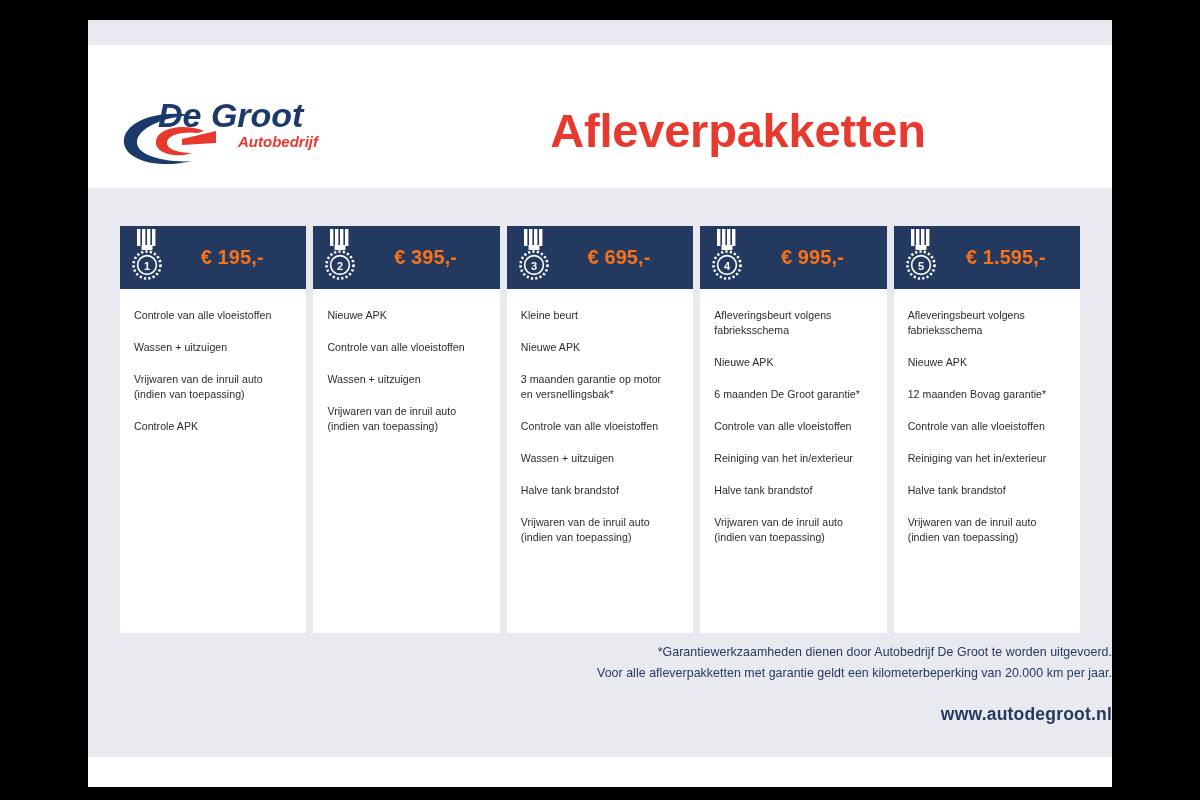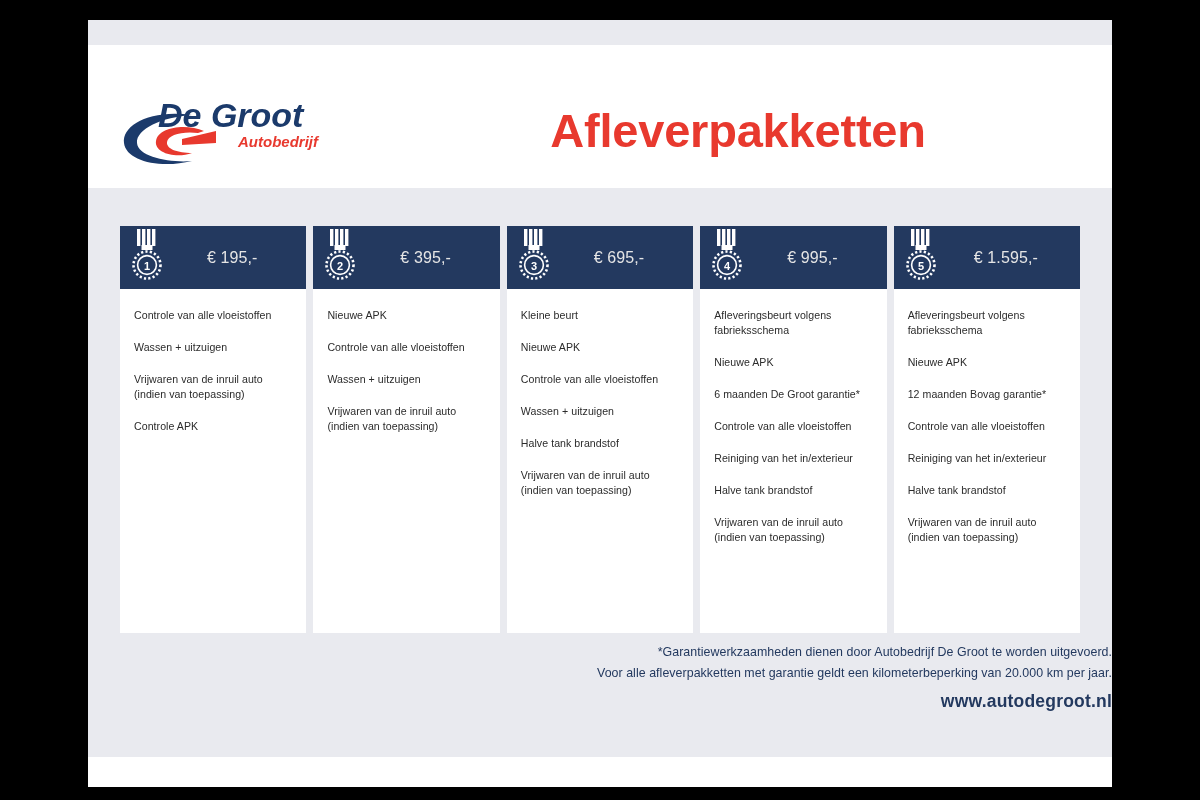--- a/index.html
+++ b/index.html
@@ -90,23 +90,23 @@
     flex: 0 0 auto;
     width: 38px;
     height: 55px;
     position: relative;
     margin-top: -2px;
   }
   .medal svg { display: block; }
   .price {
     flex: 1 1 auto;
     text-align: center;
-    color: #e5e5e5;
-    font-size: 16px;
-    font-weight: normal;
+    color: #f97316;
+    font-size: 20px;
+    font-weight: bold;
     letter-spacing: 0.1px;
     white-space: nowrap;
     padding-right: 2px;
   }
   .card-body {
     flex: 1 1 auto;
     padding: 19px 14px 6px 14px;
     box-sizing: border-box;
   }
   .feature {
@@ -127,21 +127,21 @@
     text-align: right;
   }
   .foot-line {
     font-size: 12.4px;
     line-height: 21px;
     color: #23395f;
     letter-spacing: 0.05px;
     white-space: nowrap;
   }
   #site-url {
-    margin-top: 7px;
+    margin-top: 20px;
     font-size: 17.5px;
     font-weight: bold;
     color: #23395f;
     letter-spacing: 0.2px;
   }
 
   
   #bottom-strip {
     position: absolute;
     left: 0;
@@ -246,20 +246,21 @@
                 <circle cx="19" cy="36" r="9.4" stroke-width="1.6"></circle>
               </g>
               <text x="19" y="40.5" text-anchor="middle" font-family="'Liberation Sans', sans-serif" font-size="11" font-weight="bold" fill="#ffffff">3</text>
             </svg>
           </div>
           <div class="price">€ 695,-</div>
         </div>
         <div class="card-body">
           <div class="feature">Kleine beurt</div>
           <div class="feature">Nieuwe APK</div>
+          <div class="feature">3 maanden garantie op motor<br>en versnellingsbak*</div>
           <div class="feature">Controle van alle vloeistoffen</div>
           <div class="feature">Wassen + uitzuigen</div>
           <div class="feature">Halve tank brandstof</div>
           <div class="feature">Vrijwaren van de inruil auto<br>(indien van toepassing)</div>
         </div>
       </div>
       <div class="card">
         <div class="card-head">
           <div class="medal">
             <svg width="38" height="55" viewBox="0 0 38 55" xmlns="http://www.w3.org/2000/svg">

